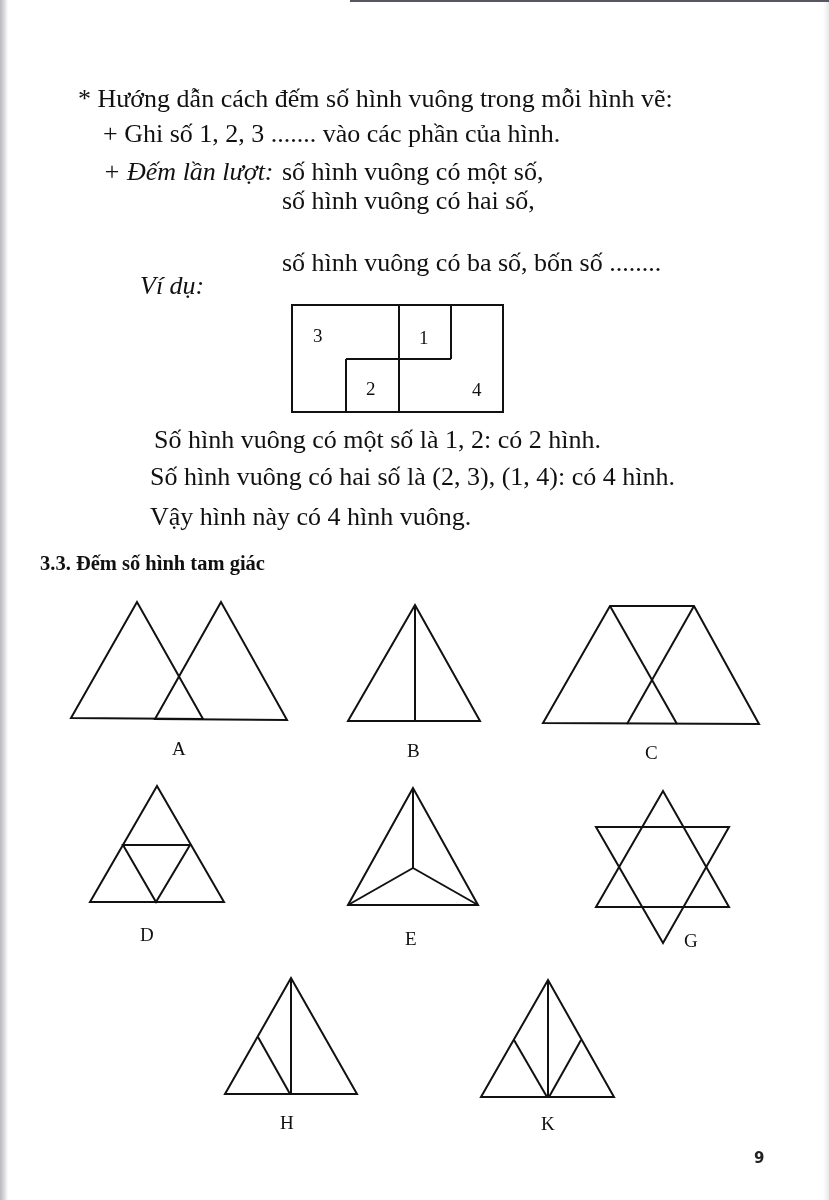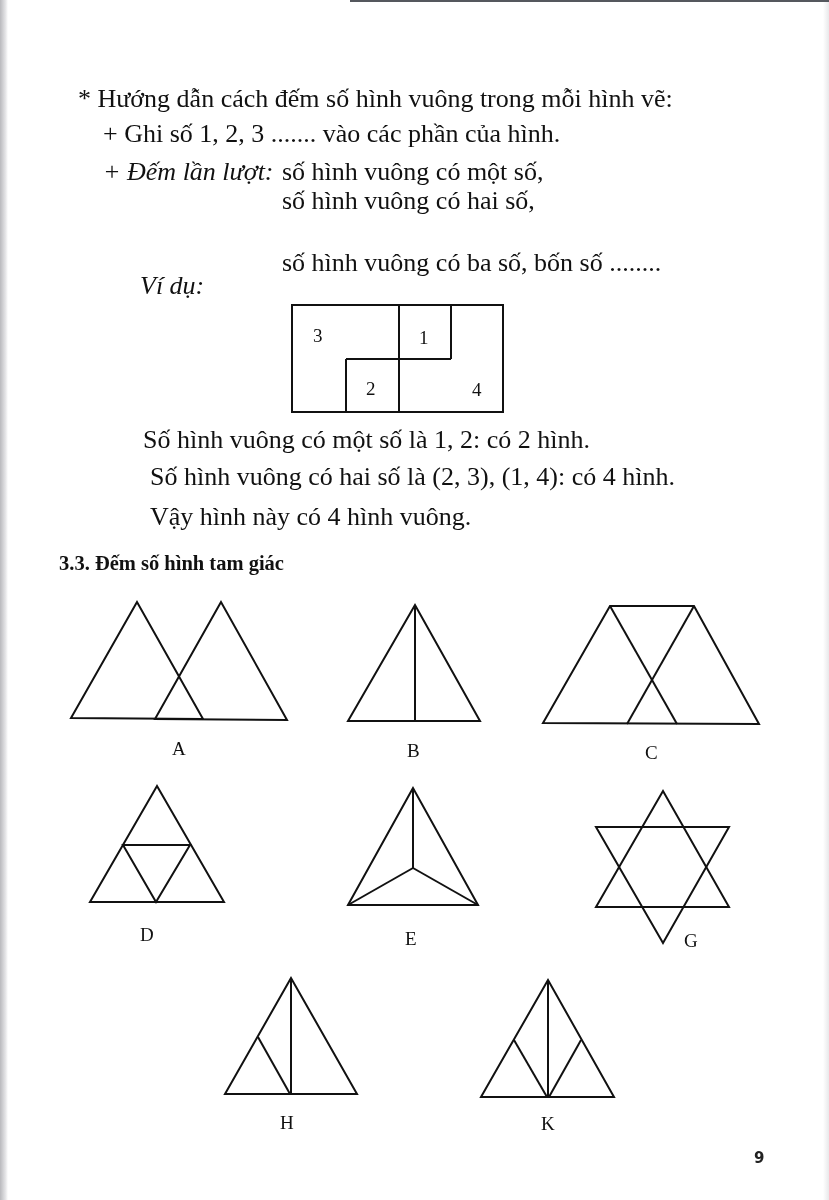--- a/index.html
+++ b/index.html
@@ -87,25 +87,25 @@
       <line x1="581" y1="1040" x2="549" y2="1097"></line>
     </g>
   </g>
 </svg>
 
 <div class="cell-num" style="left:313px; top:326px;">3</div>
 <div class="cell-num" style="left:419px; top:328px;">1</div>
 <div class="cell-num" style="left:366px; top:379px;">2</div>
 <div class="cell-num" style="left:472px; top:380px;">4</div>
 
-<div class="line" style="left:143px; top:427px;">Số hình vuông có một số là 1, 2: có 2 hình.</div>
+<div class="line" style="left:154px; top:427px;">Số hình vuông có một số là 1, 2: có 2 hình.</div>
 <div class="line" style="left:150px; top:464px;">Số hình vuông có hai số là (2, 3), (1, 4): có 4 hình.</div>
 <div class="line" style="left:150px; top:504px;">Vậy hình này có 4 hình vuông.</div>
 
-<div class="line heading" style="left:59px; top:553px;">3.3. Đếm số hình tam giác</div>
+<div class="line heading" style="left:40px; top:553px;">3.3. Đếm số hình tam giác</div>
 
 <div class="fig-label" style="left:172px; top:739px;">A</div>
 <div class="fig-label" style="left:407px; top:741px;">B</div>
 <div class="fig-label" style="left:645px; top:743px;">C</div>
 <div class="fig-label" style="left:140px; top:925px;">D</div>
 <div class="fig-label" style="left:405px; top:929px;">E</div>
 <div class="fig-label" style="left:684px; top:931px;">G</div>
 <div class="fig-label" style="left:280px; top:1113px;">H</div>
 <div class="fig-label" style="left:541px; top:1114px;">K</div>
 

